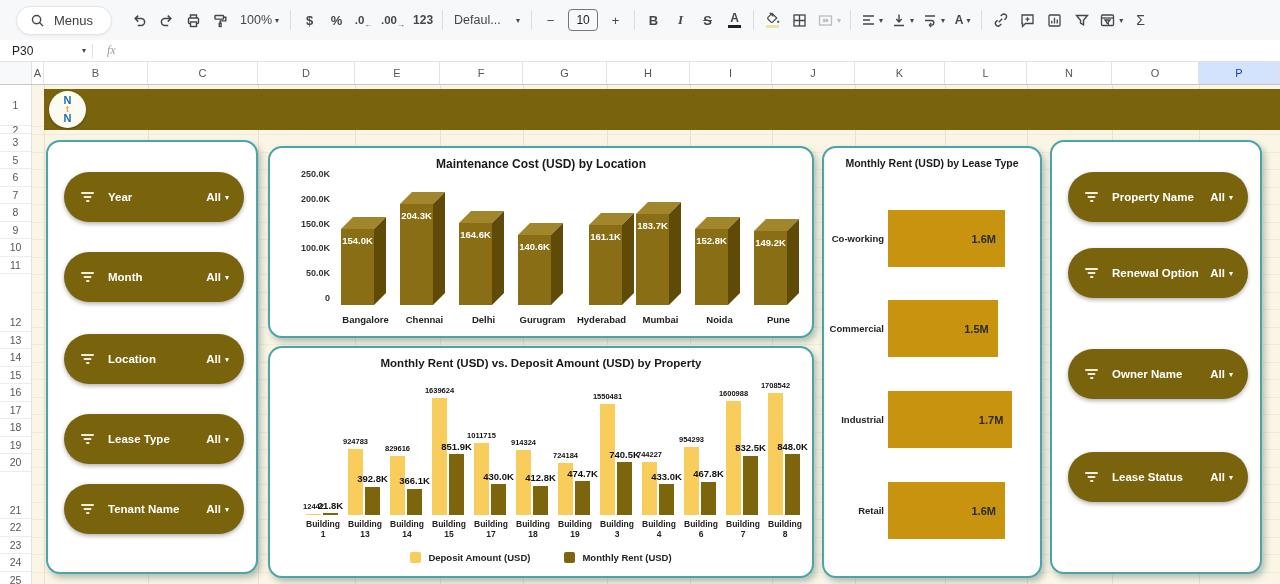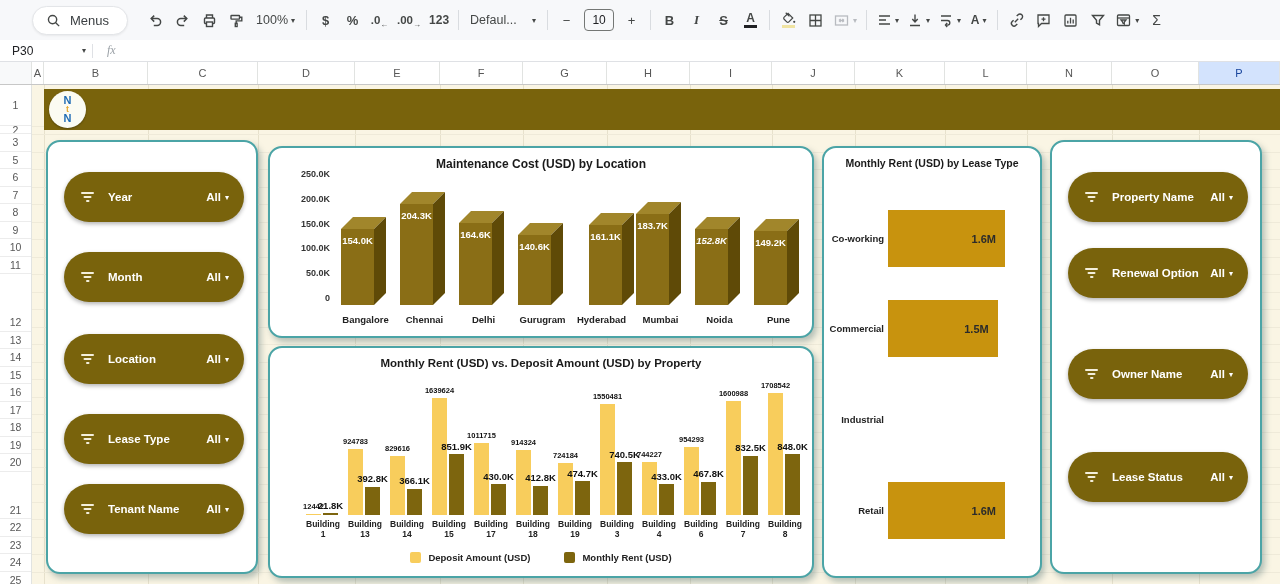--- a/index.html
+++ b/index.html
@@ -1,21 +1,21 @@
 <!DOCTYPE html>
 <html><head>
 <meta charset="utf-8">
 <style>
   * { box-sizing: border-box; margin: 0; padding: 0; }
   html,body { width:1280px; height:584px; overflow:hidden; font-family:"Liberation Sans", sans-serif; background:#fff; }
   #stage { position:relative; width:1280px; height:584px; background:#fff; }
 
   
   .toolbar { position:absolute; top:0; left:0; width:1280px; height:40px; background:#f7f8fa;
-             display:flex; align-items:center; padding-left:32px; }
+             display:flex; align-items:center; padding-left:16px; }
   .menus-pill { display:flex; align-items:center; gap:9px; background:#fff; border:1px solid #e3e5e8;
                 border-radius:20px; padding:6px 18px 6px 13px; font-size:13px; color:#3c4043;
                 margin-right:14px; box-shadow:0 1px 2px rgba(60,64,67,.08); }
   .tb-btn { height:27px; min-width:27px; display:flex; align-items:center; justify-content:center;
             border-radius:4px; color:#444746; font-size:13px; padding:0 4px; gap:1px; }
   .tb-btn svg { display:block; }
   .tb-btn.txt { font-weight:bold; font-size:13px; }
   .tb-sep { width:1px; height:20px; background:#d9dce0; margin:0 5px; flex:none; }
   .caret { font-size:8px; color:#444746; margin-left:2px; }
   .zoom-btn { font-size:12.5px; padding:0 6px; }
@@ -452,21 +452,21 @@
             <div class="f-front" style="height: 91.1152px;"></div>
             <div class="f-top"></div>
             <div class="f-side" style="height: 91.1152px;"></div>
             <div class="blab" style="top: 18px;">183.7K</div>
           </div>
           <div class="xlab1" style="left: 361px; top: 166px; width: 59px;">Mumbai</div>
           <div class="bar3d" style="left: 425px; top: 69.2112px; width: 45px; height: 87.7888px;">
             <div class="f-front" style="height: 75.7888px;"></div>
             <div class="f-top"></div>
             <div class="f-side" style="height: 75.7888px;"></div>
-            <div class="blab" style="top: 18px; font-style: italic;">152.8K</div>
+            <div class="blab" style="top: 18px;">152.8K</div>
           </div>
           <div class="xlab1" style="left: 420px; top: 166px; width: 59px;">Noida</div>
           <div class="bar3d" style="left: 484px; top: 70.9968px; width: 45px; height: 86.0032px;">
             <div class="f-front" style="height: 74.0032px;"></div>
             <div class="f-top"></div>
             <div class="f-side" style="height: 74.0032px;"></div>
             <div class="blab" style="top: 18px;">149.2K</div>
           </div>
           <div class="xlab1" style="left: 479px; top: 166px; width: 59px;">Pune</div>
         </div>
@@ -552,20 +552,23 @@
       <div class="chart-title small" style="font-size:10.5px">Monthly Rent (USD) by Lease Type</div>
       <div id="c3plot" style="position:absolute;inset:0">
           <div class="hbar" style="top: 62px; width: 117.029px; height: 57px;">
             <span class="hval">1.6M</span>
           </div>
           <div class="hcat" style="top: 84.5px;">Co-working</div>
           <div class="hbar" style="top: 152px; width: 109.714px; height: 57px;">
             <span class="hval">1.5M</span>
           </div>
           <div class="hcat" style="top: 174.5px;">Commercial</div>
+          <div class="hbar" style="top: 243px; width: 124.343px; height: 57px;">
+            <span class="hval">1.7M</span>
+          </div>
           <div class="hcat" style="top: 265.5px;">Industrial</div>
           <div class="hbar" style="top: 334px; width: 117.029px; height: 57px;">
             <span class="hval">1.6M</span>
           </div>
           <div class="hcat" style="top: 356.5px;">Retail</div>
         </div>
     </div>
 
     <div class="panel" id="filtersRight" style="left:1050px;top:55px;width:212px;height:434px">
         <div class="filter-btn" style="top: 30px;">

